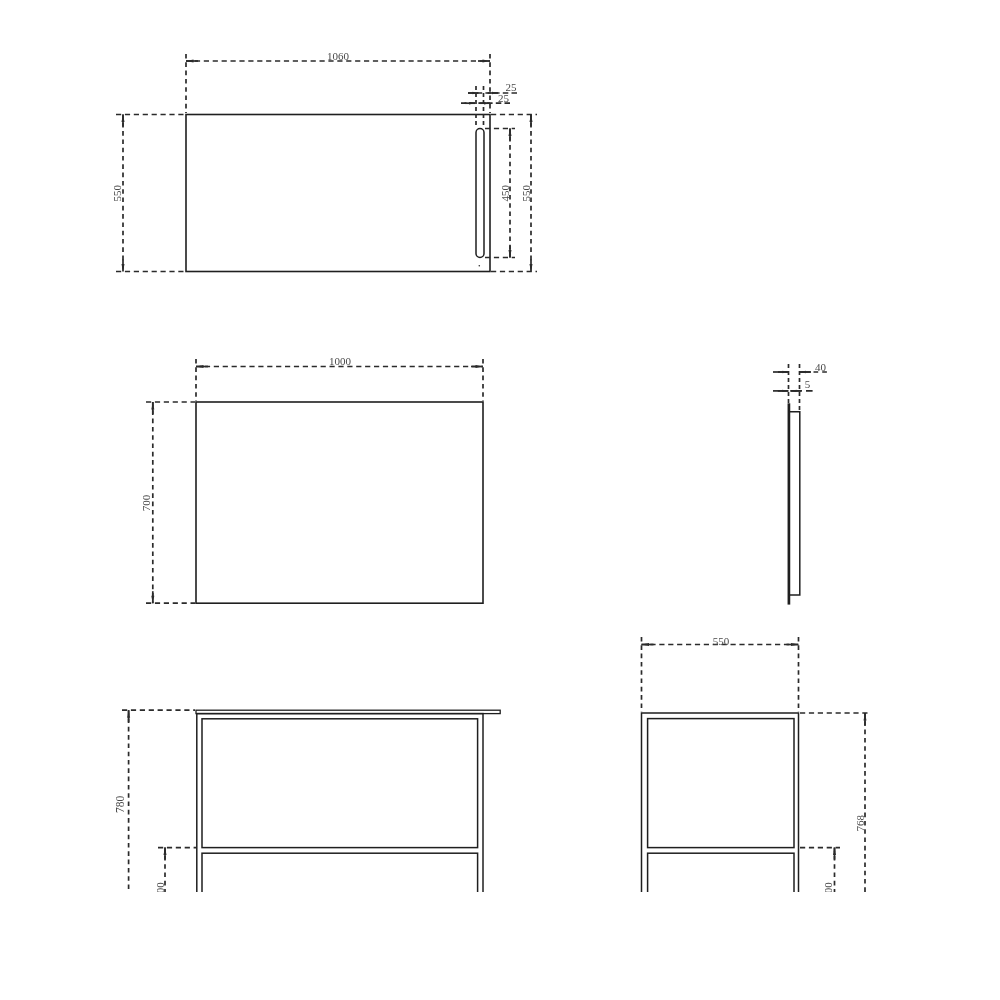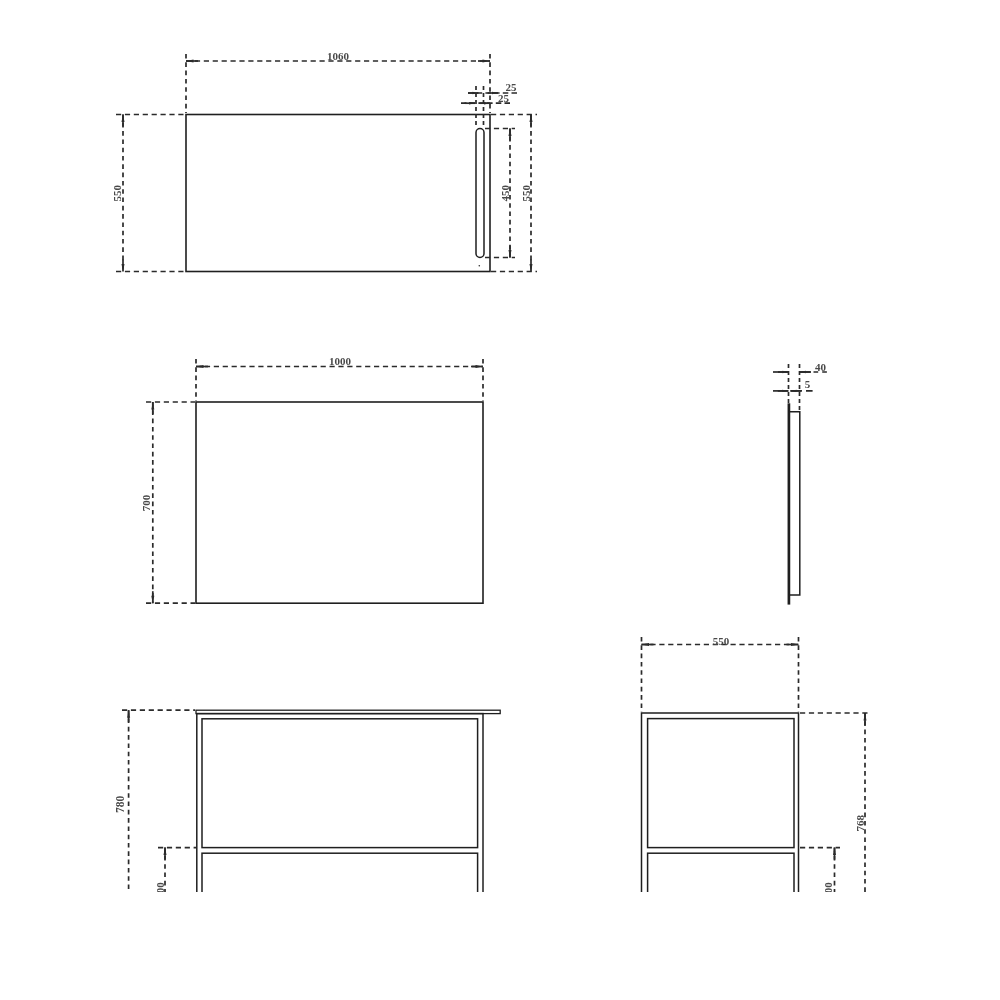--- a/index.html
+++ b/index.html
@@ -1,16 +1,16 @@
 <!DOCTYPE html>
 <html><head>
 <meta charset="utf-8">
 <style>
   html,body{margin:0;padding:0;background:#ffffff;}
-  .page{width:1000px;height:892px;position:relative;background:#ffffff;font-weight:bold;}
+  .page{width:1000px;height:892px;position:relative;background:#ffffff;}
   text{font-family:"Liberation Serif", serif;fill:#4a4a4a;}
 </style>
 </head>
 <body>
 <div class="page">
 <svg width="1000" height="1000" viewBox="0 0 1000 1000">
 <g fill="none" stroke-linecap="butt">
 
 <g>
 <rect x="186" y="114.5" width="304" height="157" stroke="#1f1f1f" stroke-width="1.6" fill="#ffffff"></rect>

